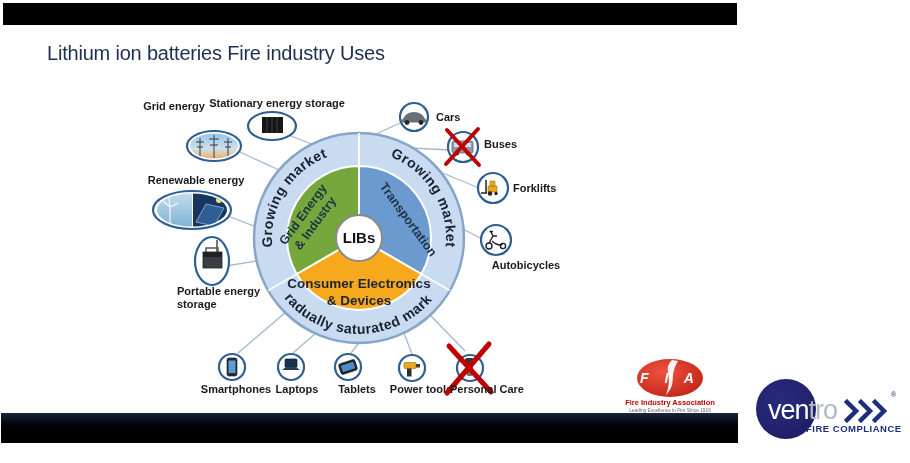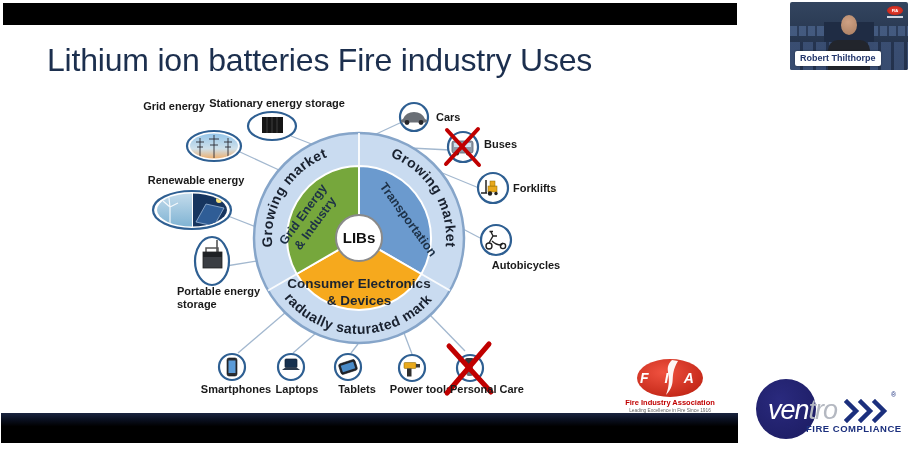--- a/index.html
+++ b/index.html
@@ -5,21 +5,21 @@
   * { margin:0; padding:0; box-sizing:border-box; }
   html,body { width:910px; height:463px; background:#fff; overflow:hidden;
               font-family:"Liberation Sans", sans-serif; }
   .stage { position:relative; width:910px; height:463px; background:#fff; }
 
   
   .slide { position:absolute; left:0; top:0; width:740px; height:443px; background:#fff; }
   .top-bar { position:absolute; left:3px; top:3px; width:734px; height:22px; background:#000; }
   .bottom-bar { position:absolute; left:1px; top:413px; width:737px; height:30px;
                 background:linear-gradient(180deg,#1a2440 0%,#0b1122 20%,#000 45%); }
-  .slide-title { position:absolute; left:47px; top:42px; font-size:32px; letter-spacing:-0.2px;
+  .slide-title { position:absolute; left:47px; top:42px; font-size:20px; letter-spacing:-0.2px;
                  color:#1c2f4e; white-space:nowrap; font-weight:400; }
   svg.diagram { position:absolute; left:0; top:0; }
 
   
   .webcam { position:absolute; left:790px; top:2px; width:118px; height:68px;
             background:linear-gradient(180deg,#33455f 0%,#27364f 55%,#1d2a40 100%);
             overflow:hidden; border-radius:2px; }
   .seat-row-back { position:absolute; left:0; top:24px; width:118px; height:10px;
             background:repeating-linear-gradient(90deg,#4a628a 0 7px,#2c3d5c 7px 9px); opacity:.8; }
   .seat-row-front { position:absolute; left:0; top:40px; width:118px; height:28px;
@@ -34,21 +34,21 @@
             border-radius:50%; color:#fff; font-size:4px; font-weight:bold; line-height:9px; }
   .webcam-fia .sub { width:16px; height:2px; background:#cfd6e2; margin-top:1px; }
   .name-tag { position:absolute; left:5px; top:49px; background:#fff; border-radius:2px;
             padding:2px 5px 3px 5px; font-size:9px; font-weight:bold; color:#23366b;
             white-space:nowrap; box-shadow:0 0 2px rgba(0,0,0,.4); }
 
   
   .ventro { position:absolute; left:752px; top:374px; width:158px; height:70px; }
   .v-circle { position:absolute; left:4px; top:5px; width:60px; height:60px;
               background:radial-gradient(circle at 40% 35%, #2a2a7e, #1b1b60); border-radius:50%; }
-  .v-word { position:absolute; left:16px; top:21px; font-size:27px; font-style:italic;
+  .v-word { position:absolute; left:16px; top:21px; font-size:27px; 
             font-weight:500; letter-spacing:-1px; white-space:nowrap; }
   .v-ven { color:#ffffff; }
   .v-tro { color:#b4b8c1; }
   .v-chevrons { position:absolute; left:92px; top:25px; }
   .v-reg { position:absolute; left:139px; top:17px; font-size:7px; color:#1b2f7d; }
   .v-sub { position:absolute; left:54px; top:49px; width:90px; text-align:right; font-size:9.5px;
            font-weight:bold; letter-spacing:0.5px; color:#1b2f7d; white-space:nowrap; }
 </style>
 </head>
 <body>
@@ -289,32 +289,20 @@
         <path d="M2,-18 C-8,-8 4,-4 -4,17 C8,4 -2,0 8,-17 Z" fill="#ffffff" opacity="0.95"></path>
         <text x="0" y="5" text-anchor="middle" font-size="14" font-weight="bold" font-style="italic" fill="#ffffff" letter-spacing="6">F I A</text>
         <text x="0" y="27" text-anchor="middle" font-size="7.5" font-weight="bold" fill="#c00000">Fire Industry Association</text>
         <text x="0" y="34" text-anchor="middle" font-size="4.8" fill="#666">Leading Excellence in Fire Since 1916</text>
       </g>
     </svg>
 
     <div class="bottom-bar"></div>
   </div>
 
-  <div class="webcam">
-    <div class="seat-row-back"></div>
-    <div class="aisle"></div>
-    <div class="seat-row-front"></div>
-    <div class="person-body"></div>
-    <div class="person-head"></div>
-    <div class="webcam-fia">
-      <div class="oval">FIA</div>
-      <div class="sub"></div>
-    </div>
-    <div class="name-tag">Robert Thilthorpe</div>
-  </div>
 
   <div class="ventro">
     <div class="v-circle"></div>
     <div class="v-word"><span class="v-ven">ven</span><span class="v-tro">tro</span></div>
     <svg class="v-chevrons" width="50" height="24" viewBox="0 0 50 24">
       <g stroke="#1b2f7d" stroke-width="4.5" fill="none" stroke-linecap="square">
         <path d="M3,3 L12,12 L3,21"></path>
         <path d="M17,3 L26,12 L17,21"></path>
         <path d="M31,3 L40,12 L31,21"></path>
       </g>

